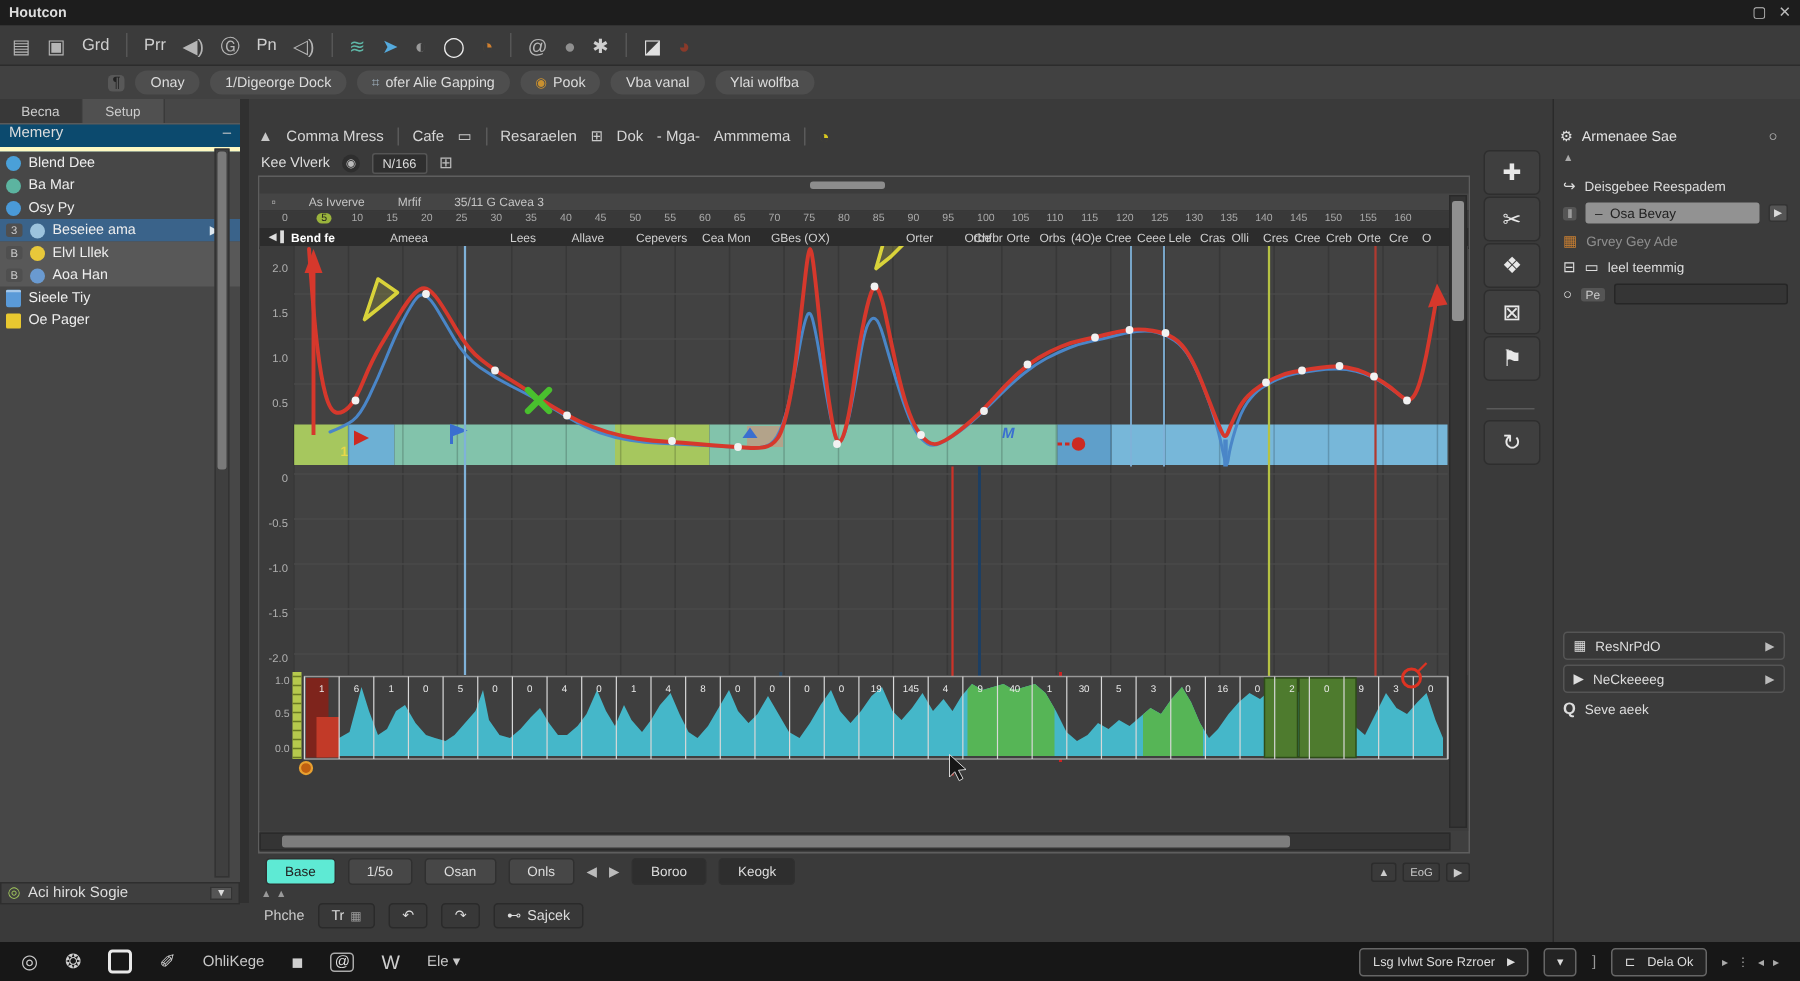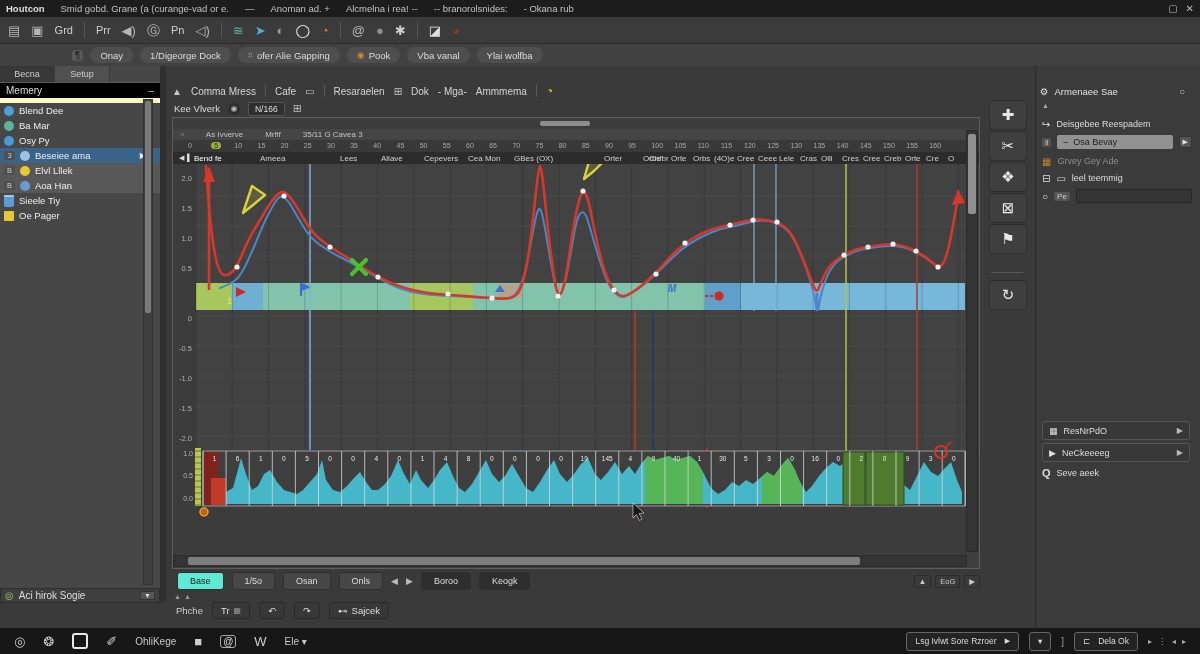--- a/index.html
+++ b/index.html
@@ -23,22 +23,22 @@
           gap:7px;padding:0 0 0 72px;box-sizing:border-box;}
   #tabrow .lead{color:#222;background:#585858;border-radius:3px;padding:0 3px;font-size:10px;}
   .tab-pill{background:#4e4e4e;border-radius:9px;height:16px;display:flex;align-items:center;gap:4px;
             padding:0 10px;font-size:9.5px;color:#dcdcdc;white-space:nowrap;}
   .tab-ico{font-size:9px;}
   
   #sidebar{left:0;top:66px;width:166px;height:536px;background:#474747;border-right:6px solid #303030;box-sizing:border-box;}
   .sb-tabs{display:flex;height:16px;}
   .sb-tab{width:54px;display:flex;align-items:center;justify-content:center;font-size:9px;color:#ccc;background:#505050;border-right:1px solid #3a3a3a;}
   .sb-tab.active{background:#383838;}
-  .sb-head{height:15px;background:#000000;border-top:1px solid #5a5a5a;border-bottom:5px solid #fef9c3;
-           display:flex;align-items:center;padding:0 6px;color:#ddd;}
+  .sb-head{height:15px;background:#0c4a6e;border-top:1px solid #5a5a5a;border-bottom:3px solid #fef9c3;
+           display:flex;padding:0 6px;color:#ddd;}
   .sb-head .min{margin-left:auto;color:#ccc;}
   #scene-list{position:relative;}
   .s-row{height:15px;display:flex;align-items:center;gap:5px;padding-left:4px;font-size:9.5px;color:#eee;position:relative;}
   .s-row.sel{background:#3a638a;}
   .s-row.shaded{background:#585858;}
   .s-gut{width:11px;font-size:7.5px;color:#ccc;text-align:center;background:#4f4f4f;border-radius:2px;}
   .s-ico{width:10px;height:10px;flex:0 0 auto;}
   .s-ico.circle{border-radius:50%;}
   .s-ico.square{border-radius:1px;}
   .s-ico.folder{border-radius:1px 1px 2px 2px;border-top:2px solid rgba(255,255,255,.45);}
@@ -61,21 +61,21 @@
   #panel-frame{left:172px;top:117px;width:808px;height:452px;border:1px solid #5e5e5e;background:#3f3f3f;box-sizing:border-box;}
   #top-strip{left:173px;top:118px;width:806px;height:11px;background:#3c3c3c;}
   #top-handle{position:absolute;left:367px;top:3px;width:50px;height:5px;background:#8d8d8d;border-radius:2px;}
   #panel-titlebar{left:173px;top:129px;width:806px;height:12px;background:#454545;display:flex;align-items:center;gap:22px;
                   padding:0 8px;box-sizing:border-box;font-size:8px;color:#c4c4c4;border-bottom:1px solid #383838;}
   #ruler{left:173px;top:141px;width:806px;height:11px;background:#393939;position:absolute;overflow:hidden;}
   .ruler-num{position:absolute;top:1px;font-size:7px;color:#aaa;}
   .ruler-num.hl{background:#9ab33c;color:#1d1d1d;border-radius:4px;padding:0 3px;}
   #channels{left:173px;top:152px;width:806px;height:13px;background:#2c2c2c;position:absolute;overflow:hidden;border-bottom:1px solid #222;}
   .chan{position:absolute;top:2px;font-size:8px;color:#cfcfcf;white-space:nowrap;}
-  .chan.b{font-weight:normal;color:#fff;}
+  .chan.b{font-weight:bold;color:#fff;}
   #chan-lead{position:absolute;left:6px;top:2px;font-size:7px;color:#ddd;}
   
   #v-scroll{left:966px;top:130px;width:12px;height:422px;background:#343434;border:1px solid #2a2a2a;box-sizing:border-box;}
   #v-thumb{position:absolute;left:1px;top:3px;width:8px;height:80px;background:#909090;border-radius:2px;}
   #h-scroll{left:173px;top:555px;width:794px;height:12px;background:#343434;border:1px solid #2a2a2a;box-sizing:border-box;}
   #h-thumb{position:absolute;left:14px;top:1px;width:672px;height:8px;background:#7d7d7d;border-radius:2px;}
   
   #main-bottom{left:177px;top:571px;width:640px;height:20px;display:flex;align-items:center;gap:8px;}
   .mb-btn{background:#474747;border:1px solid #303030;border-radius:3px;height:16px;display:flex;align-items:center;
           padding:0 12px;font-size:9px;color:#ddd;}
@@ -120,28 +120,20 @@
          font-size:8.5px;color:#ddd;background:#232323;}
   .bb-nav{display:flex;gap:6px;font-size:8px;color:#aaa;}
 </style>
 </head>
 <body>
 
 <div id="app">
 
   <div id="menubar" class="abs">
     <span class="app">Houtcon</span>
-    <span id="menu-items" style="display:flex;gap:16px;">
-        <span class="menu-item">Smid gobd. Grane (a (curange-vad or e.</span>
-        <span class="menu-item">—</span>
-        <span class="menu-item">Anoman ad. +</span>
-        <span class="menu-item">Alcmelna i rea! --</span>
-        <span class="menu-item">-- branorolsnides:</span>
-        <span class="menu-item">- Okana rub</span>
-      </span>
     <span id="win-controls">
         <span class="win-btn">▢</span>
         <span class="win-btn">✕</span>
       </span>
   </div>
 
   <div id="toolbar" class="abs">
     <span id="toolbar-items" style="display:flex;align-items:center;gap:11px;">
         <span class="tb-icon">▤</span>
         <span class="tb-icon">▣</span>

